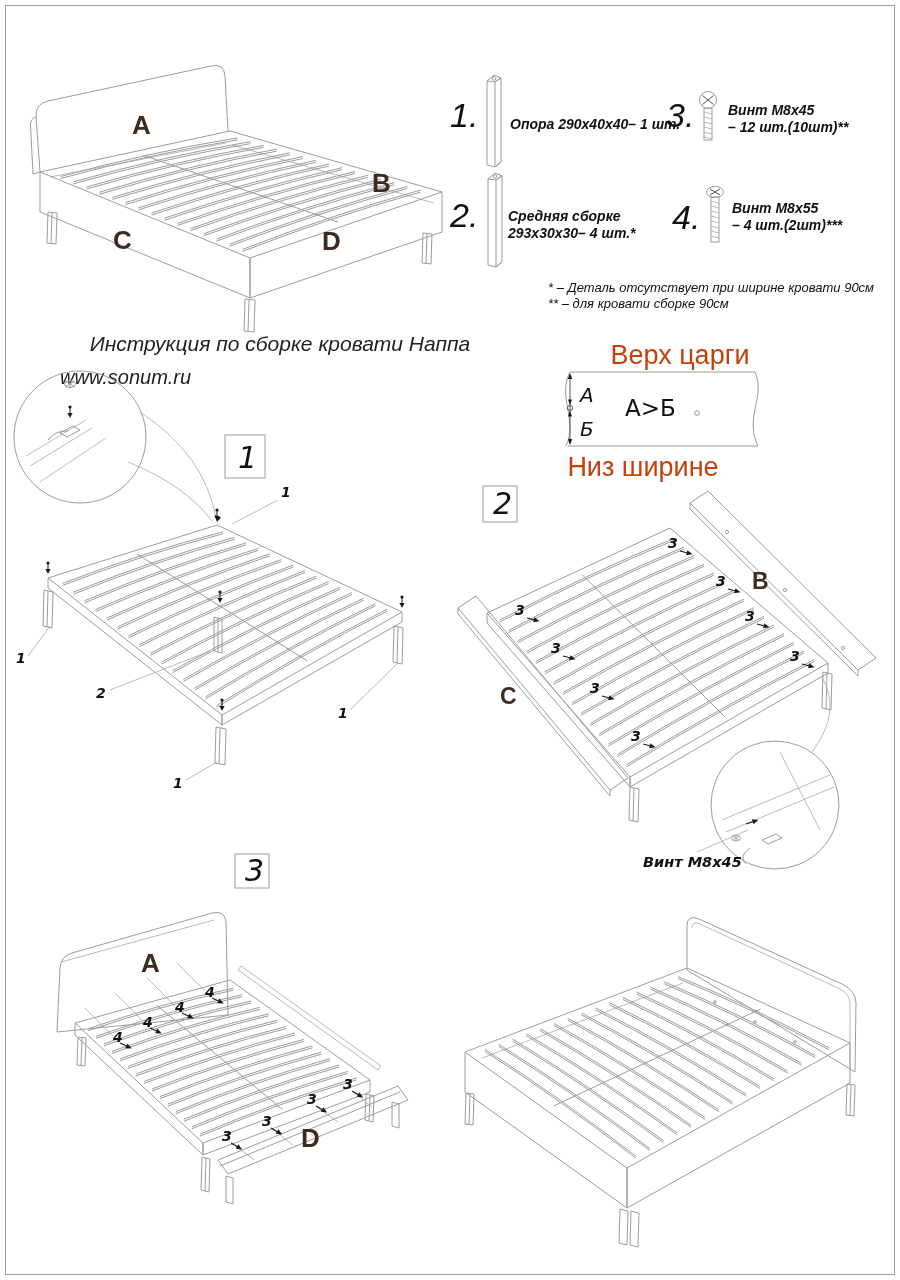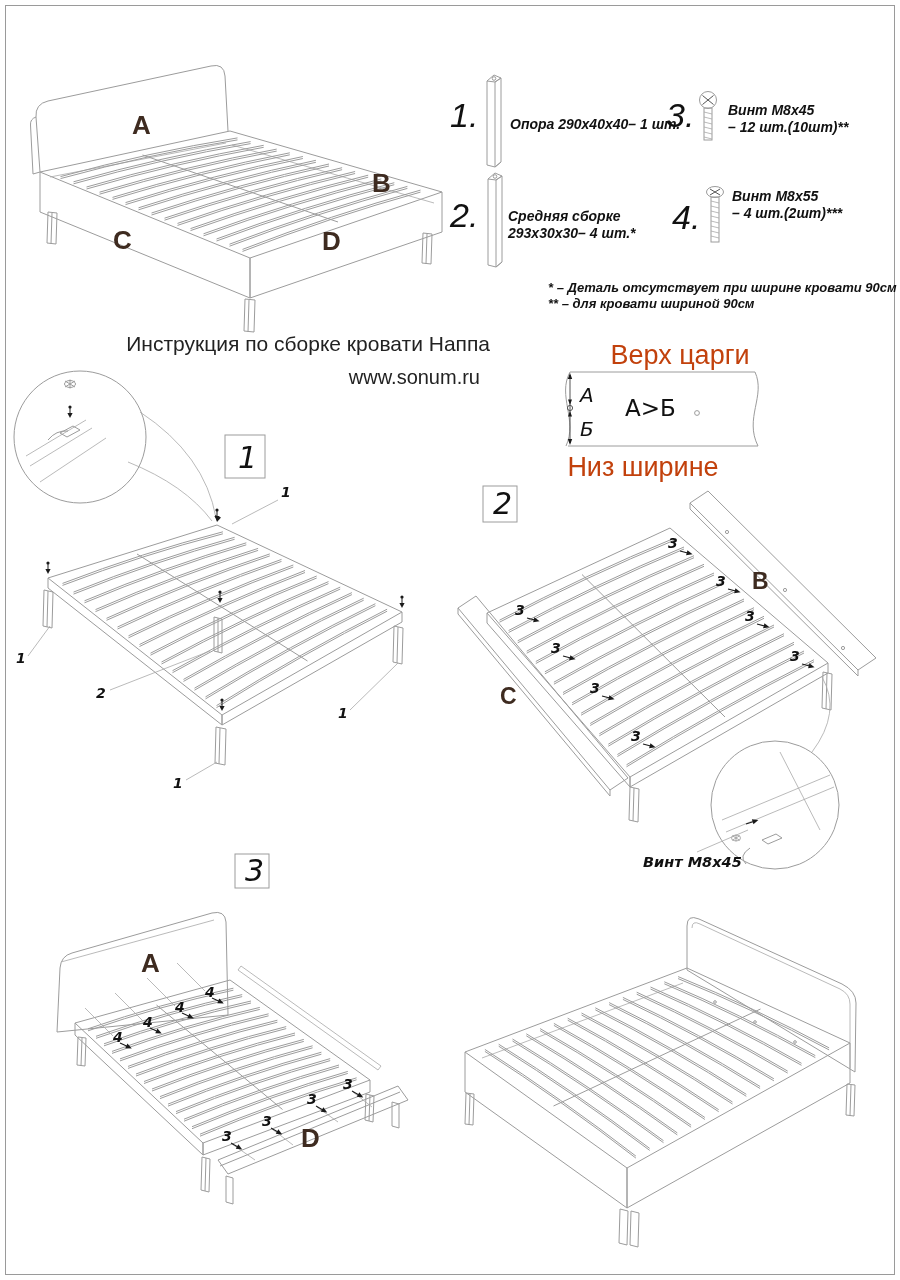--- a/index.html
+++ b/index.html
@@ -15,25 +15,25 @@
   svg .dk{stroke:#555;}
   svg text{stroke:none;fill:#111;font-family:"DejaVu Sans",sans-serif;}
   .lbl{fill:#3E2B20;font-weight:bold;font-size:26px;font-family:"Liberation Sans",sans-serif;}
   .lbl22{fill:#3E2B20;font-weight:bold;font-size:23px;font-family:"Liberation Sans",sans-serif;}
   .ref{fill:#111;font-weight:bold;font-style:italic;font-size:14px;}
   .boxnum{font-style:italic;font-size:30px;fill:#111;}
   .callout{font-style:italic;font-weight:bold;font-size:14.5px;fill:#111;}
   .dim{font-style:italic;font-size:20px;fill:#111;}
   .rule-txt{font-size:23px;fill:#111;}
   
-  .title-line{font-weight:500;font-size:21px;color:#222;text-align:right;}
-  .site-line{font-weight:500;font-size:20px;color:#222;text-align:right;}
+  .title-line{font-style:italic;font-weight:500;font-size:21px;color:#222;text-align:center;}
+  .site-line{font-style:italic;font-weight:500;font-size:20px;color:#222;text-align:left;}
   .part-num{font-style:italic;font-size:34px;font-weight:500;color:#111;}
   .part-label{font-style:italic;font-weight:bold;font-size:14px;color:#111;line-height:17px;white-space:nowrap;}
-  .footnotes{font-style:italic;font-weight:bold;font-size:13px;color:#111;line-height:15.5px;white-space:nowrap;}
+  .footnotes{font-style:italic;font-weight:normal;font-size:13px;color:#111;line-height:15.5px;white-space:nowrap;}
   .tsarga-cap{font-size:27px;color:#c2410c;text-align:center;letter-spacing:0px;}
 </style>
 </head>
 <body>
 
 <div id="page">
   <div class="page-border"></div>
 
   <svg class="abs" width="0" height="0">
     <defs>
@@ -107,28 +107,28 @@
       <div>– 12 шт.(10шт)**</div>
   </div>
 
   <div class="abs part-num" style="left:672px;top:198px">4.</div>
   <svg class="abs" style="left:700px;top:184px" width="30" height="64" viewBox="0 0 30 64">
     <ellipse cx="15" cy="8" rx="8.5" ry="5.5" fill="#f3f3f3" stroke="#888"></ellipse>
     <path class="dk" d="M10,5 L20,11 M20,5 L10,11"></path>
     <rect x="11" y="13" width="8" height="45" fill="#dcdcdc" stroke="#888"></rect>
     <path class="thin" d="M11,17 L19,19 M11,22 L19,24 M11,27 L19,29 M11,32 L19,34 M11,37 L19,39 M11,42 L19,44 M11,47 L19,49 M11,52 L19,54"></path>
   </svg>
-  <div class="abs part-label" style="left:732px;top:188px">
+  <div class="abs part-label" style="left:732px;top:200px">
     <div>Винт М8х55</div>
       <div>– 4 шт.(2шт)***</div>
   </div>
 
   <div class="abs footnotes" style="left:548px;top:280px">
     <div>* – Деталь отсутствует при ширине кровати 90см</div>
-    <div>** – для кровати шириной 90см</div>
+    <div>** – для кровати сборке 90см</div>
   </div>
 
   <div class="abs tsarga-cap" style="left:595px;top:340px;width:170px">Верх царги</div>
   <svg class="abs" style="left:540px;top:366px" width="240" height="92" viewBox="0 0 240 92">
     <path d="M30,6 L215,6 M215,6 C226,30 204,52 218,80 M218,80 L28,80 M30,6 C17,30 38,54 26,80"></path>
     <circle cx="30" cy="42" r="2.6" class="dk"></circle>
     <circle cx="157" cy="47" r="2.4"></circle>
     <line x1="30" y1="9" x2="30" y2="77" class="dk" stroke-width="0.9"></line>
     <path class="fillb" d="M30,7 l-2.2,6 l4.4,0 Z  M30,79 l-2.2,-6 l4.4,0 Z  M30,39 l-2,-5.5 l4,0 Z  M30,45 l-2,5.5 l4,0 Z"></path>
     <text class="dim" x="40" y="36">А</text>

